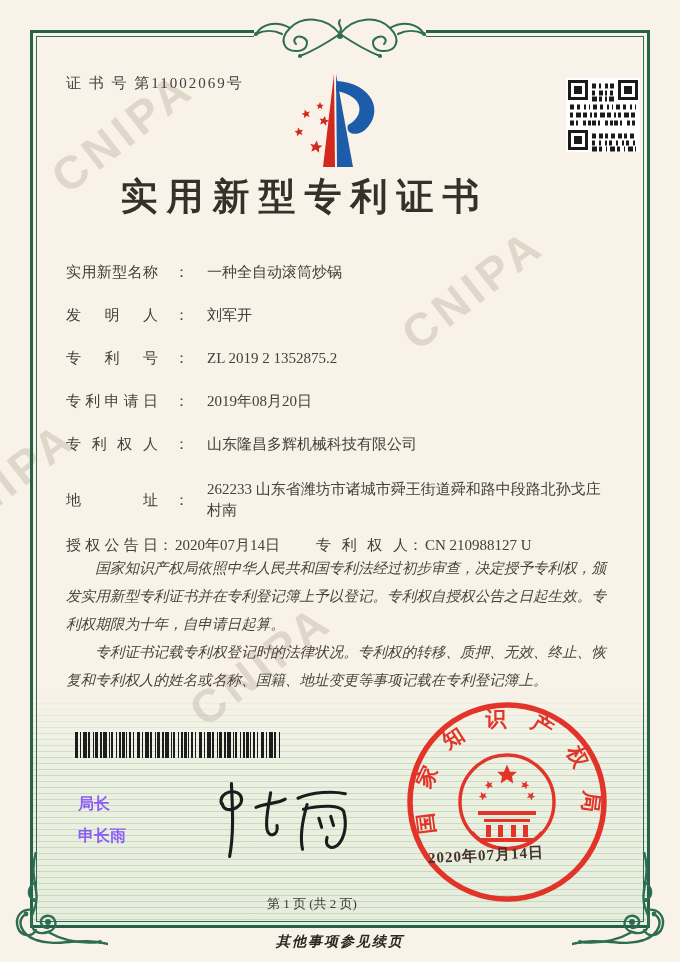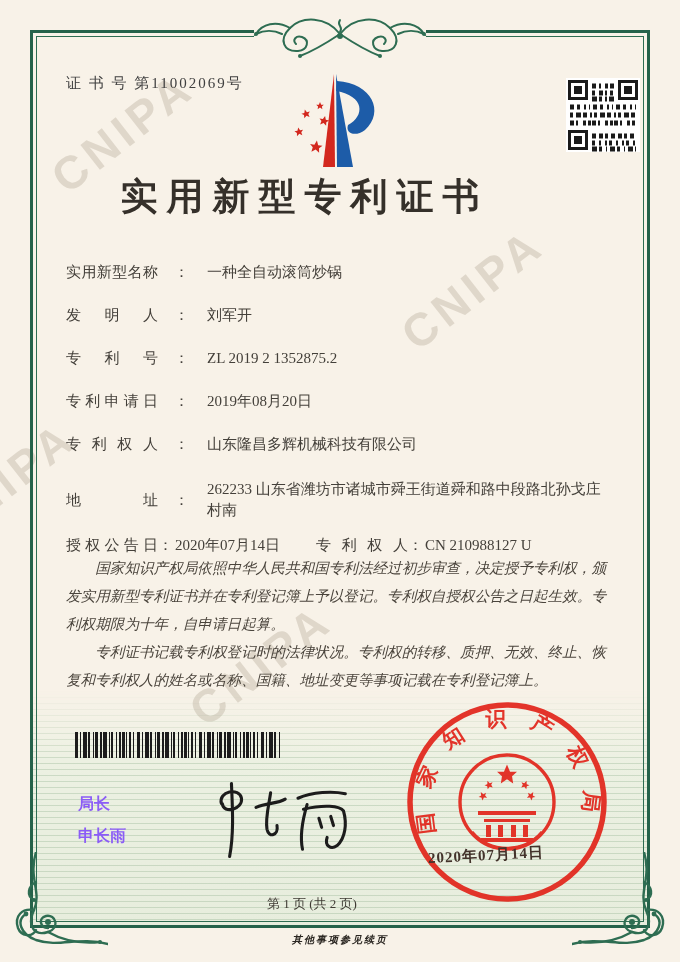--- a/index.html
+++ b/index.html
@@ -37,21 +37,21 @@
          font-style:italic;color:#4a443c;}
   .paras p{margin:0;text-indent:2em;}
   .barcode{position:absolute;left:75px;top:732px;}
   .officer{position:absolute;left:78px;top:788px;font-family:"Liberation Sans","DejaVu Sans",sans-serif;
            font-size:16px;font-weight:600;color:#8b5cf6;line-height:32px;}
   .signature{position:absolute;left:192px;top:780px;}
   .seal{position:absolute;left:402px;top:697px;}
   .seal-date{position:absolute;left:408px;top:846px;width:156px;text-align:center;font-size:15px;
              letter-spacing:1px;color:#43332b;transform:rotate(-3deg);font-weight:600;}
   .page-indicator{position:absolute;left:0;top:895px;width:624px;text-align:center;font-size:13px;color:#3f3b34;}
-  .continuation{position:absolute;left:0;top:933px;width:680px;text-align:center;font-size:10px;
+  .continuation{position:absolute;left:0;top:933px;width:680px;text-align:center;font-size:14px;
                 font-style:italic;font-weight:bold;letter-spacing:2px;color:#2b2722;}
 </style>
 </head>
 <body>
 
 <div class="page">
 
   <div class="guilloche"></div>
   <div class="wm" style="left:40px;top:105px;">CNIPA</div>
   <div class="wm" style="left:390px;top:262px;">CNIPA</div>

